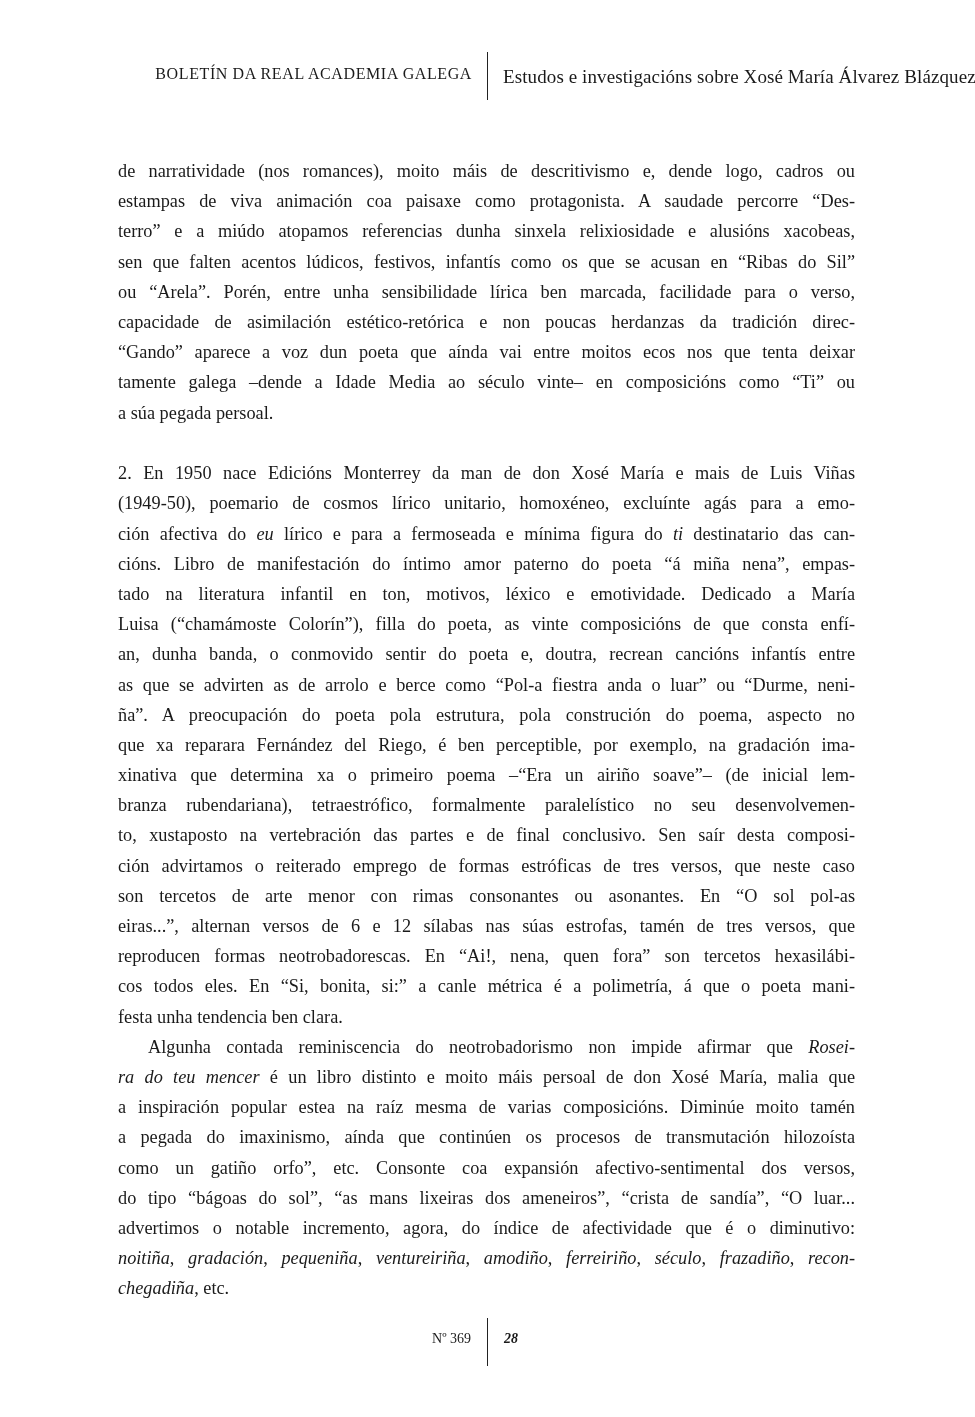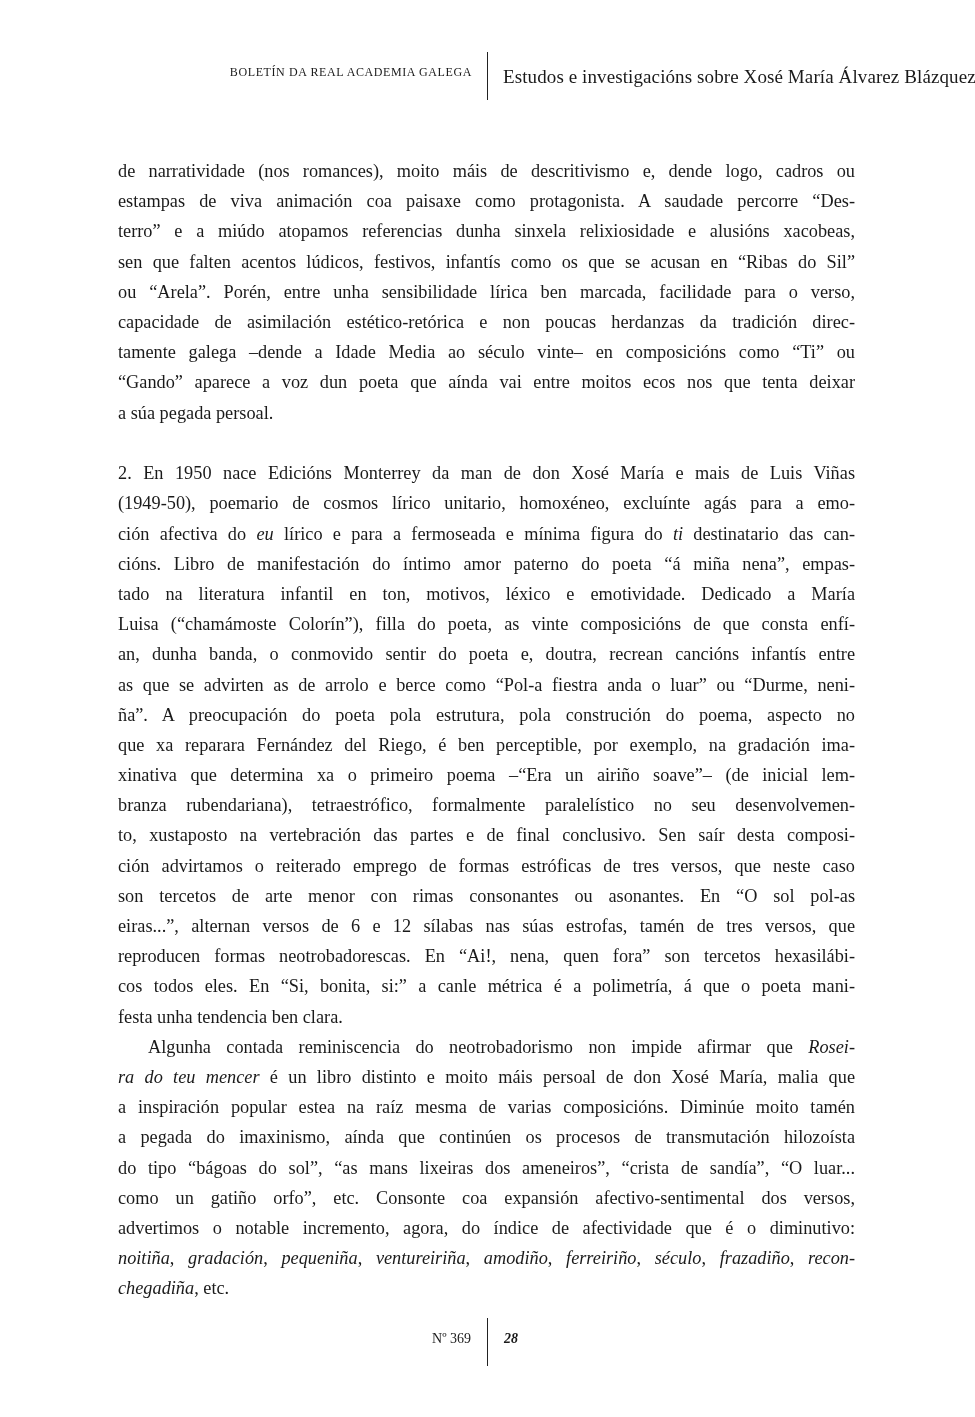--- a/index.html
+++ b/index.html
@@ -6,21 +6,21 @@
   body {
     width: 975px; height: 1417px; position: relative; overflow: hidden;
     font-family: "Liberation Serif", "DejaVu Serif", serif;
     color: #1a1a1a;
   }
   .header {
     position: absolute; top: 52px; left: 0; width: 975px; height: 48px;
   }
   .header .left {
     position: absolute; right: 503px; top: 13px;
-    font-size: 12px; letter-spacing: 0.6px; white-space: nowrap;
+    font-size: 16px; letter-spacing: 0.6px; white-space: nowrap;
   }
   .header .sep {
     position: absolute; left: 487px; top: 0; width: 1px; height: 48px; background: #222;
   }
   .header .right {
     position: absolute; left: 503px; top: 14px;
     font-size: 19px; white-space: nowrap; letter-spacing: 0.1px; text-align: right;
   }
   .body-text {
     position: absolute; left: 118px; top: 156px; width: 737px;
@@ -57,22 +57,22 @@
 </div>
 
 <div class="body-text" id="body-text">
     <div>
       <span class="line"><span>de narratividade (nos romances), moito máis de descritivismo e, dende logo, cadros ou</span></span>
       <span class="line"><span>estampas de viva animación coa paisaxe como protagonista. A saudade percorre “Des-</span></span>
       <span class="line"><span>terro” e a miúdo atopamos referencias dunha sinxela relixiosidade e alusións xacobeas,</span></span>
       <span class="line"><span>sen que falten acentos lúdicos, festivos, infantís como os que se acusan en “Ribas do Sil”</span></span>
       <span class="line"><span>ou “Arela”. Porén, entre unha sensibilidade lírica ben marcada, facilidade para o verso,</span></span>
       <span class="line"><span>capacidade de asimilación estético-retórica e non poucas herdanzas da tradición direc-</span></span>
+      <span class="line"><span>“Gando” aparece a voz dun poeta que aínda vai entre moitos ecos nos que tenta deixar</span></span>
       <span class="line"><span>tamente galega –dende a Idade Media ao século vinte– en composicións como “Ti” ou</span></span>
-      <span class="line"><span>“Gando” aparece a voz dun poeta que aínda vai entre moitos ecos nos que tenta deixar</span></span>
       <span class="line last"><span>a súa pegada persoal.</span></span>
     </div>
     <div class="para-gap"></div>
     <div>
       <span class="line"><span>2. En 1950 nace Edicións Monterrey da man de don Xosé María e mais de Luis Viñas</span></span>
       <span class="line"><span>(1949-50), poemario de cosmos lírico unitario, homoxéneo, excluínte agás para a emo-</span></span>
       <span class="line"><span>ción afectiva do </span><i>eu</i><span> lírico e para a fermoseada e mínima figura do </span><i>ti</i><span> destinatario das can-</span></span>
       <span class="line"><span>cións. Libro de manifestación do íntimo amor paterno do poeta “á miña nena”, empas-</span></span>
       <span class="line"><span>tado na literatura infantil en ton, motivos, léxico e emotividade. Dedicado a María</span></span>
       <span class="line"><span>Luisa (“chamámoste Colorín”), filla do poeta, as vinte composicións de que consta enfí-</span></span>
@@ -88,22 +88,22 @@
       <span class="line"><span>eiras...”, alternan versos de 6 e 12 sílabas nas súas estrofas, tamén de tres versos, que</span></span>
       <span class="line"><span>reproducen formas neotrobadorescas. En “Ai!, nena, quen fora” son tercetos hexasilábi-</span></span>
       <span class="line"><span>cos todos eles. En “Si, bonita, si:” a canle métrica é a polimetría, á que o poeta mani-</span></span>
       <span class="line last"><span>festa unha tendencia ben clara.</span></span>
     </div>
     <div>
       <span class="line indent"><span>Algunha contada reminiscencia do neotrobadorismo non impide afirmar que </span><i>Rosei-</i></span>
       <span class="line"><i>ra do teu mencer</i><span> é un libro distinto e moito máis persoal de don Xosé María, malia que</span></span>
       <span class="line"><span>a inspiración popular estea na raíz mesma de varias composicións. Diminúe moito tamén</span></span>
       <span class="line"><span>a pegada do imaxinismo, aínda que continúen os procesos de transmutación hilozoísta</span></span>
+      <span class="line"><span>como un gatiño orfo”, etc. Consonte coa expansión afectivo-sentimental dos versos,</span></span>
       <span class="line"><span>do tipo “bágoas do sol”, “as mans lixeiras dos ameneiros”, “crista de sandía”, “O luar...</span></span>
-      <span class="line"><span>como un gatiño orfo”, etc. Consonte coa expansión afectivo-sentimental dos versos,</span></span>
       <span class="line"><span>advertimos o notable incremento, agora, do índice de afectividade que é o diminutivo:</span></span>
       <span class="line"><i>noitiña</i><span>, </span><i>gradación</i><span>, </span><i>pequeniña</i><span>, </span><i>ventureiriña</i><span>, </span><i>amodiño</i><span>, </span><i>ferreiriño</i><span>, </span><i>século</i><span>, </span><i>frazadiño</i><span>, </span><i>recon-</i></span>
       <span class="line last"><i>chegadiña</i><span>, etc.</span></span>
     </div>
   </div>
 
 <div class="footer">
   <span class="num">Nº 369</span>
   <span class="sep"></span>
   <span class="page">28</span>

